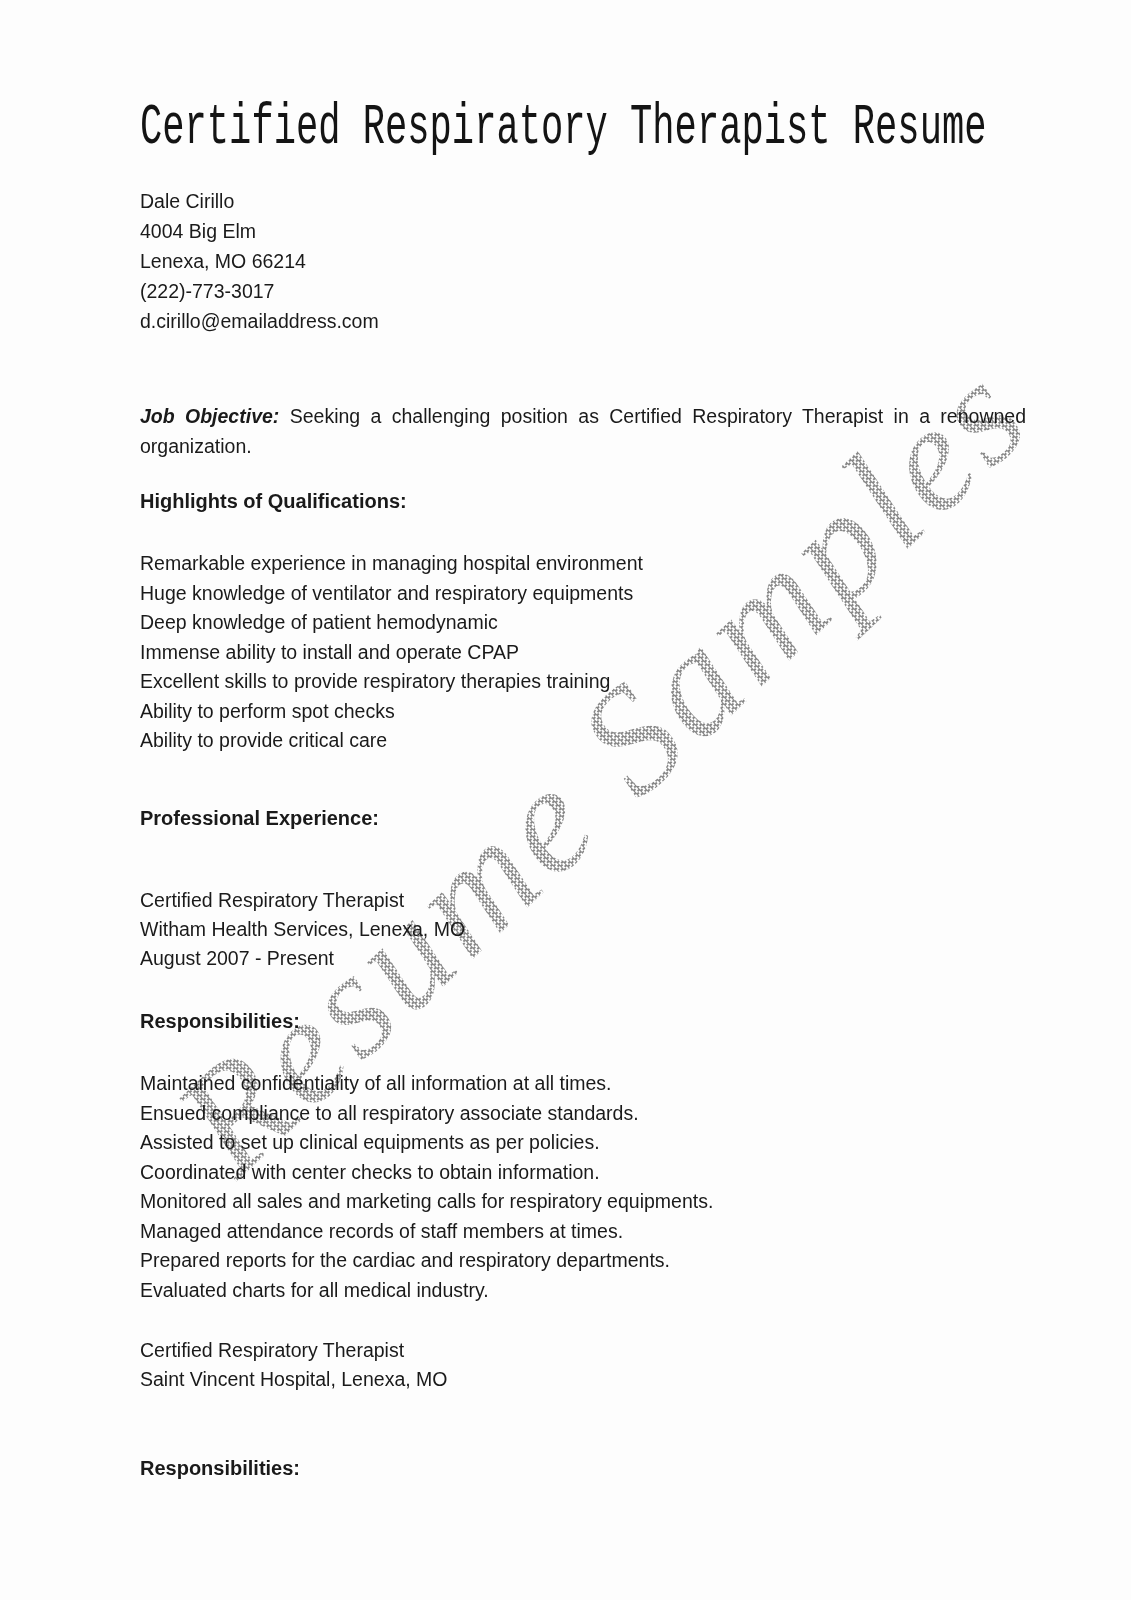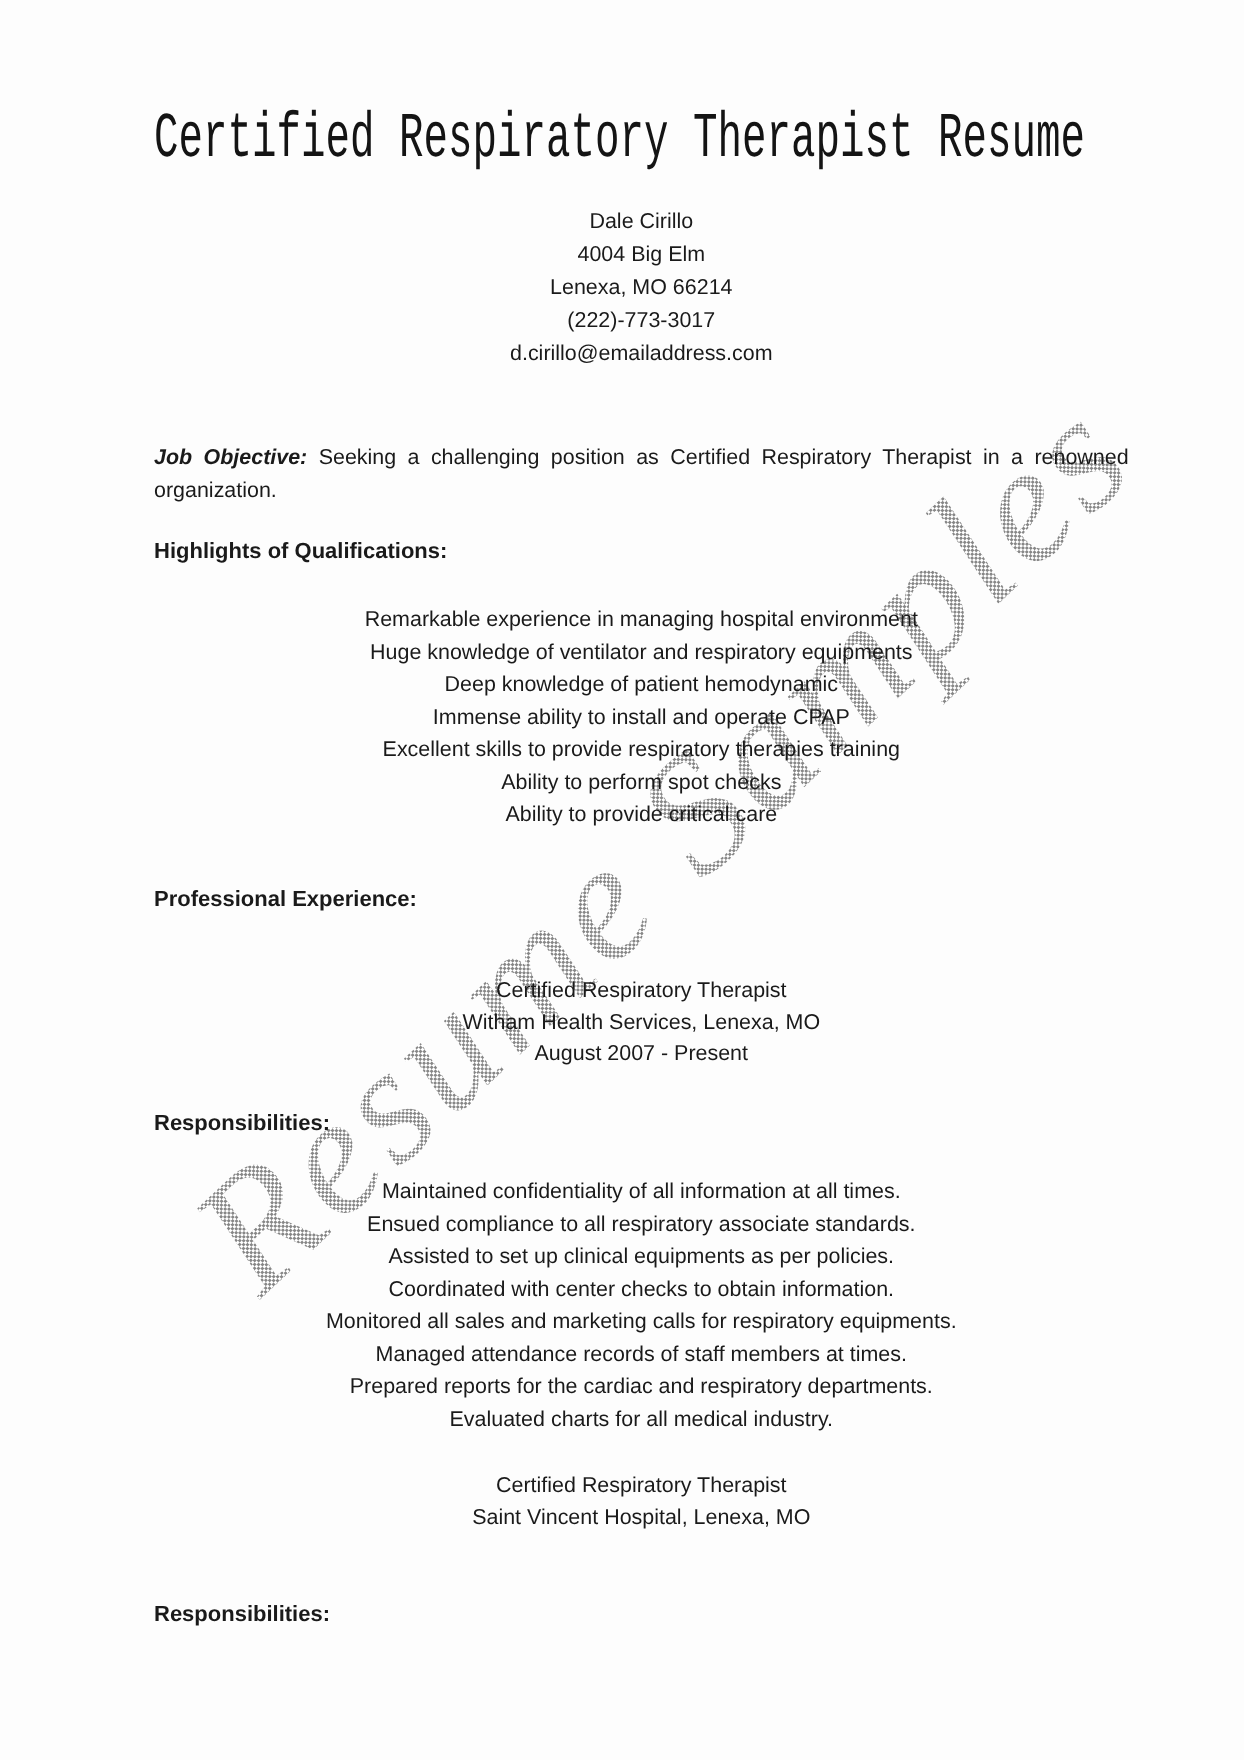--- a/index.html
+++ b/index.html
@@ -62,21 +62,21 @@
     white-space: nowrap;
   }
   .h-highlights { top: 487px; }
   .quals { top: 549px; }
   .h-profexp { top: 804px; }
   .job1 { top: 886px; line-height: 29px; }
   .h-resp1 { top: 1007px; }
   .resp1 { top: 1069px; }
   .job2 { top: 1336px; line-height: 29px; }
   .h-resp2 { top: 1454px; }
-  .line { white-space: nowrap; text-align: center; }
+  .line { white-space: nowrap; }
 </style>
 </head>
 <body>
 
 <div class="page">
 
   <div class="watermark">Resume Samples</div>
 
   <h1 class="doc title">Certified Respiratory Therapist Resume</h1>
 

